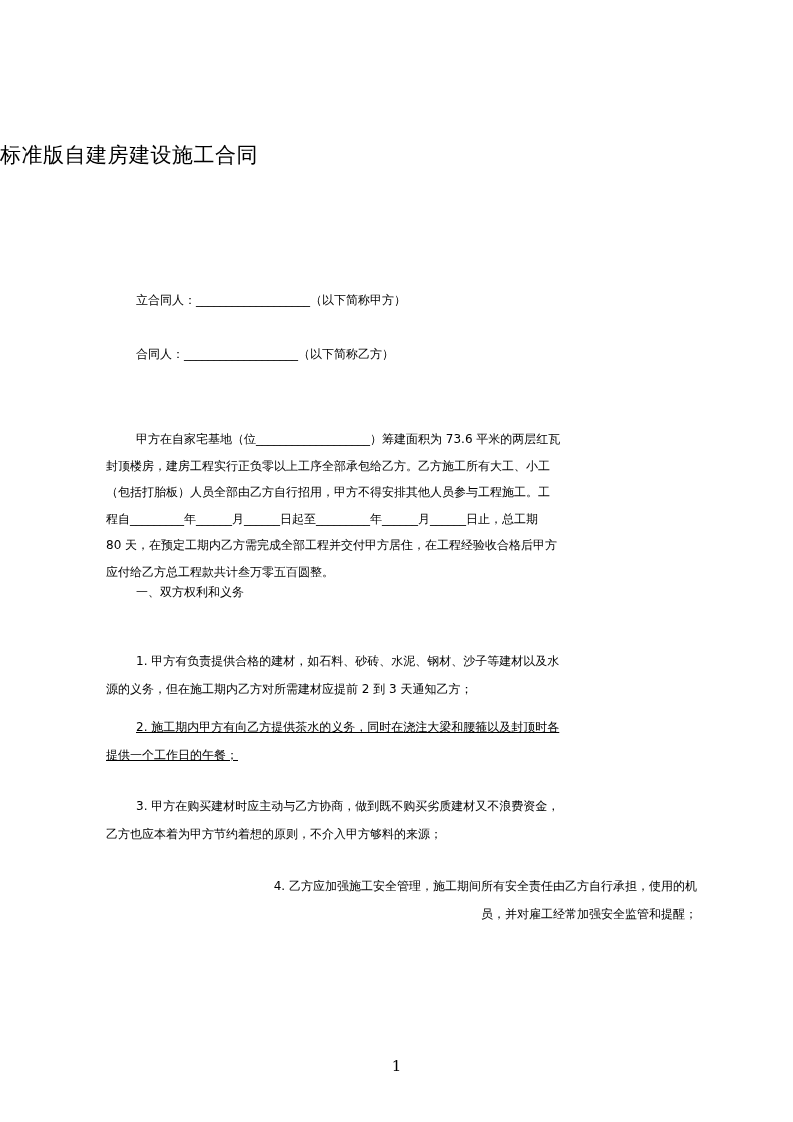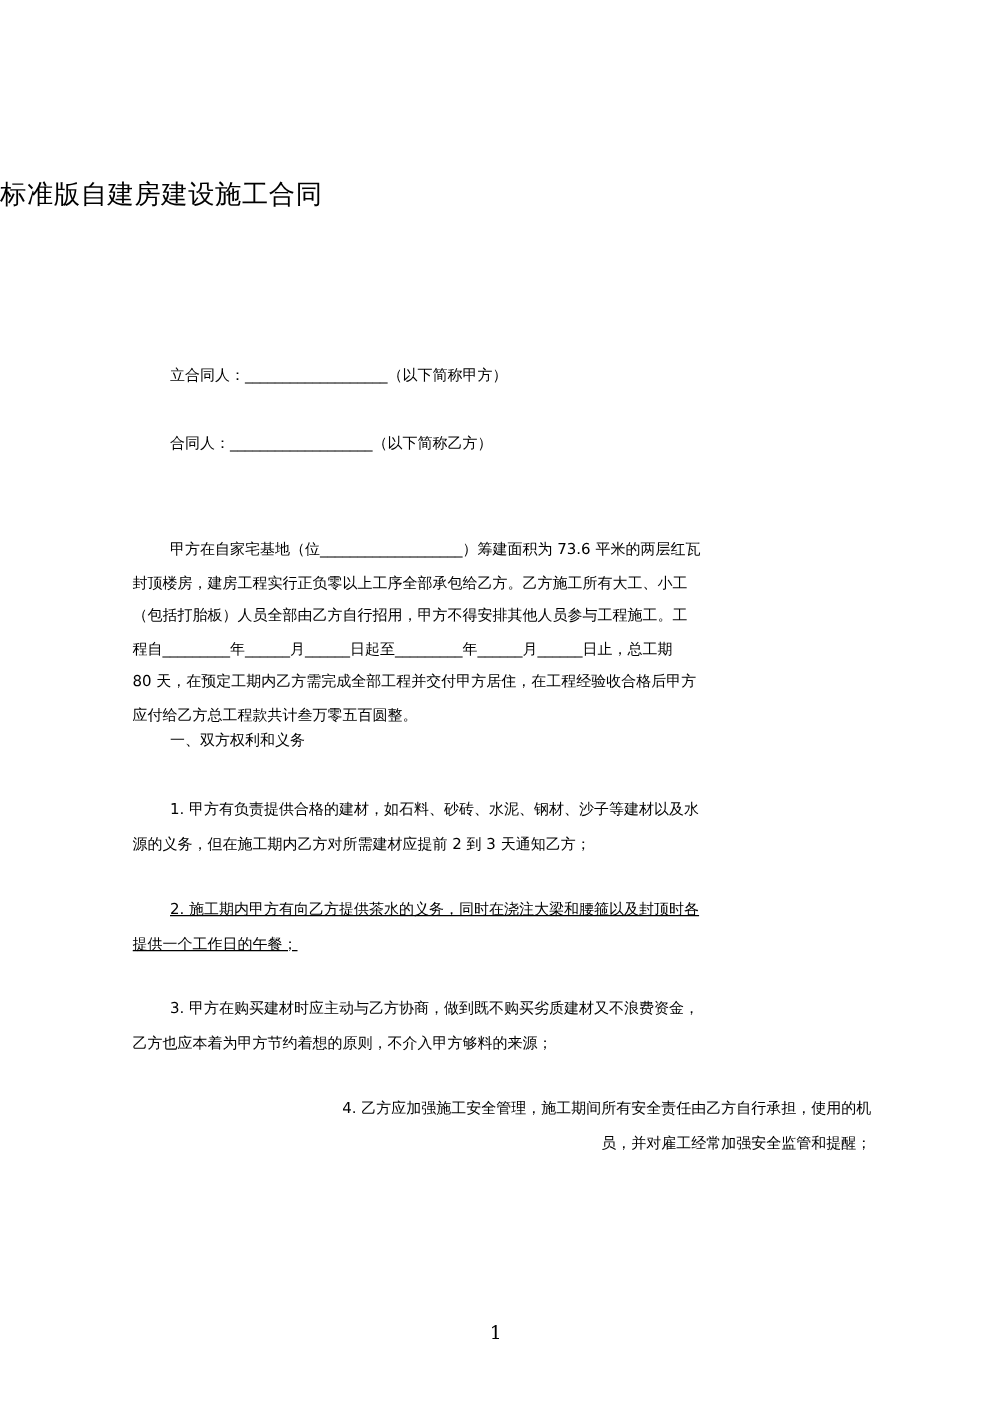--- a/index.html
+++ b/index.html
@@ -85,21 +85,21 @@
     <span class="line">（包括打胎板）人员全部由乙方自行招用，甲方不得安排其他人员参与工程施工。工</span>
     <span class="line">程自_________年______月______日起至_________年______月______日止，总工期</span>
     <span class="line">80 天，在预定工期内乙方需完成全部工程并交付甲方居住，在工程经验收合格后甲方</span>
     <span class="line">应付给乙方总工程款共计叁万零五百圆整。</span>
   </div>
 
   <div class="textblock" style="top:579px;">
     <span class="line party-line">一、双方权利和义务</span>
   </div>
 
-  <div class="textblock" style="top:634px;">
+  <div class="textblock" style="top:648px;">
     <span class="line tall indent">1. 甲方有负责提供合格的建材，如石料、砂砖、水泥、钢材、沙子等建材以及水</span>
     <span class="line tall">源的义务，但在施工期内乙方对所需建材应提前 2 到 3 天通知乙方；</span>
   </div>
 
   <div class="textblock" style="top:714px;text-decoration:underline;">
     <span class="line tall indent">2. 施工期内甲方有向乙方提供茶水的义务，同时在浇注大梁和腰箍以及封顶时各</span>
     <span class="line tall">提供一个工作日的午餐；</span>
   </div>
 
   <div class="textblock" style="top:793px;">

